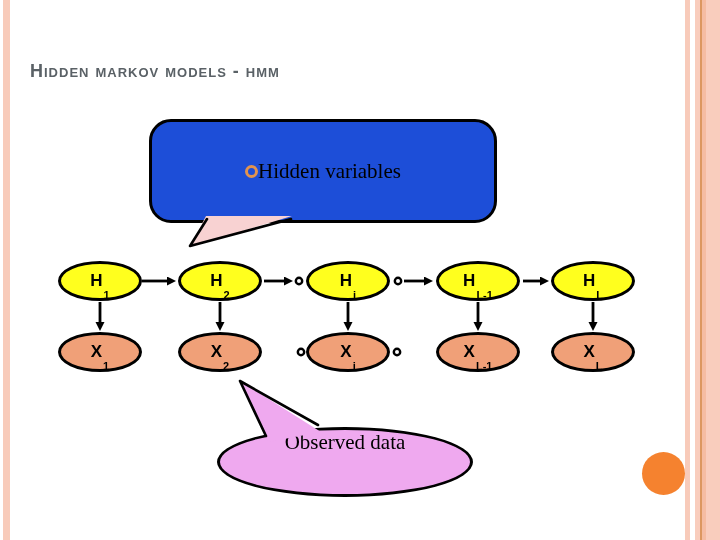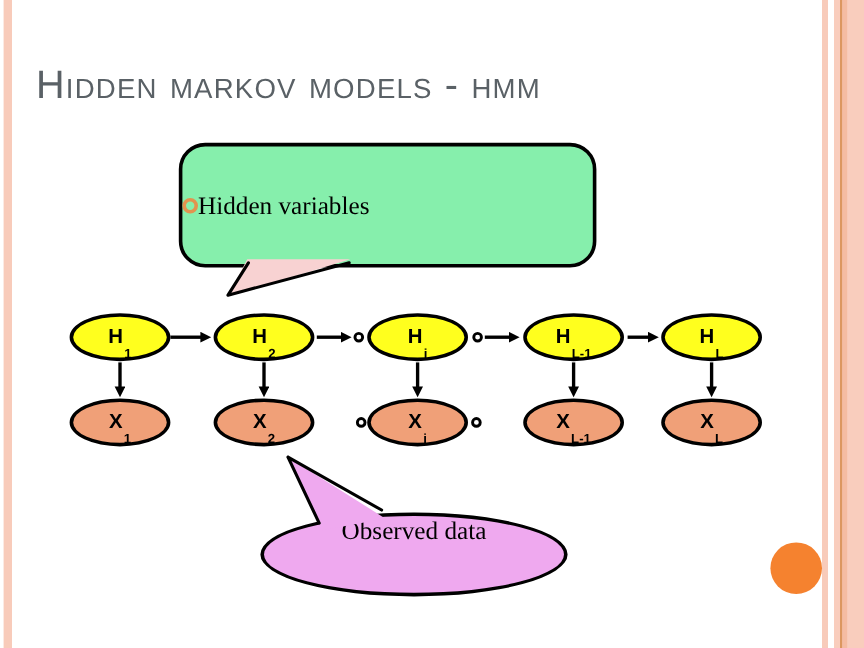--- a/index.html
+++ b/index.html
@@ -15,35 +15,35 @@
   .stripe { position: absolute; top: 0; height: 540px; }
   .stripe-left   { left: 3px;   width: 7px;  background: #F8CBBA; }
   .stripe-r1     { left: 685px; width: 5px;  background: #F8CBBA; }
   .stripe-band   { left: 695px; width: 25px; background: #F9CDBD; }
   .stripe-dark   { left: 700px; width: 2px;  background: #DC9760; }
   .stripe-med    { left: 702px; width: 4px;  background: #F5BCA2; }
 
   
   .title {
     position: absolute; left: 30px; top: 56px; width: 560px;
-    font-size: 33px; line-height: 30px; font-weight: 400;
+    font-size: 18px; line-height: 30px; font-weight: 700;
     font-variant: small-caps; letter-spacing: 1px;
     color: #5A6166;
     text-transform: lowercase;
   }
   .title::first-letter { text-transform: uppercase; }
 
   
   .callout-hidden {
     position: absolute; left: 149px; top: 119px;
     width: 342px; height: 98px;
-    background: #86efac;
+    background: #1d4ed8;
     border: 3px solid #000;
     border-radius: 22px;
-    display: flex; align-items: center; 
+    display: flex; align-items: center; justify-content: center;
     z-index: 2;
   }
   .ring-bullet {
     width: 7px; height: 7px;
     border: 3px solid #E2934F;
     border-radius: 50%;
     background: transparent;
     flex: 0 0 auto;
   }
   .callout-text {

